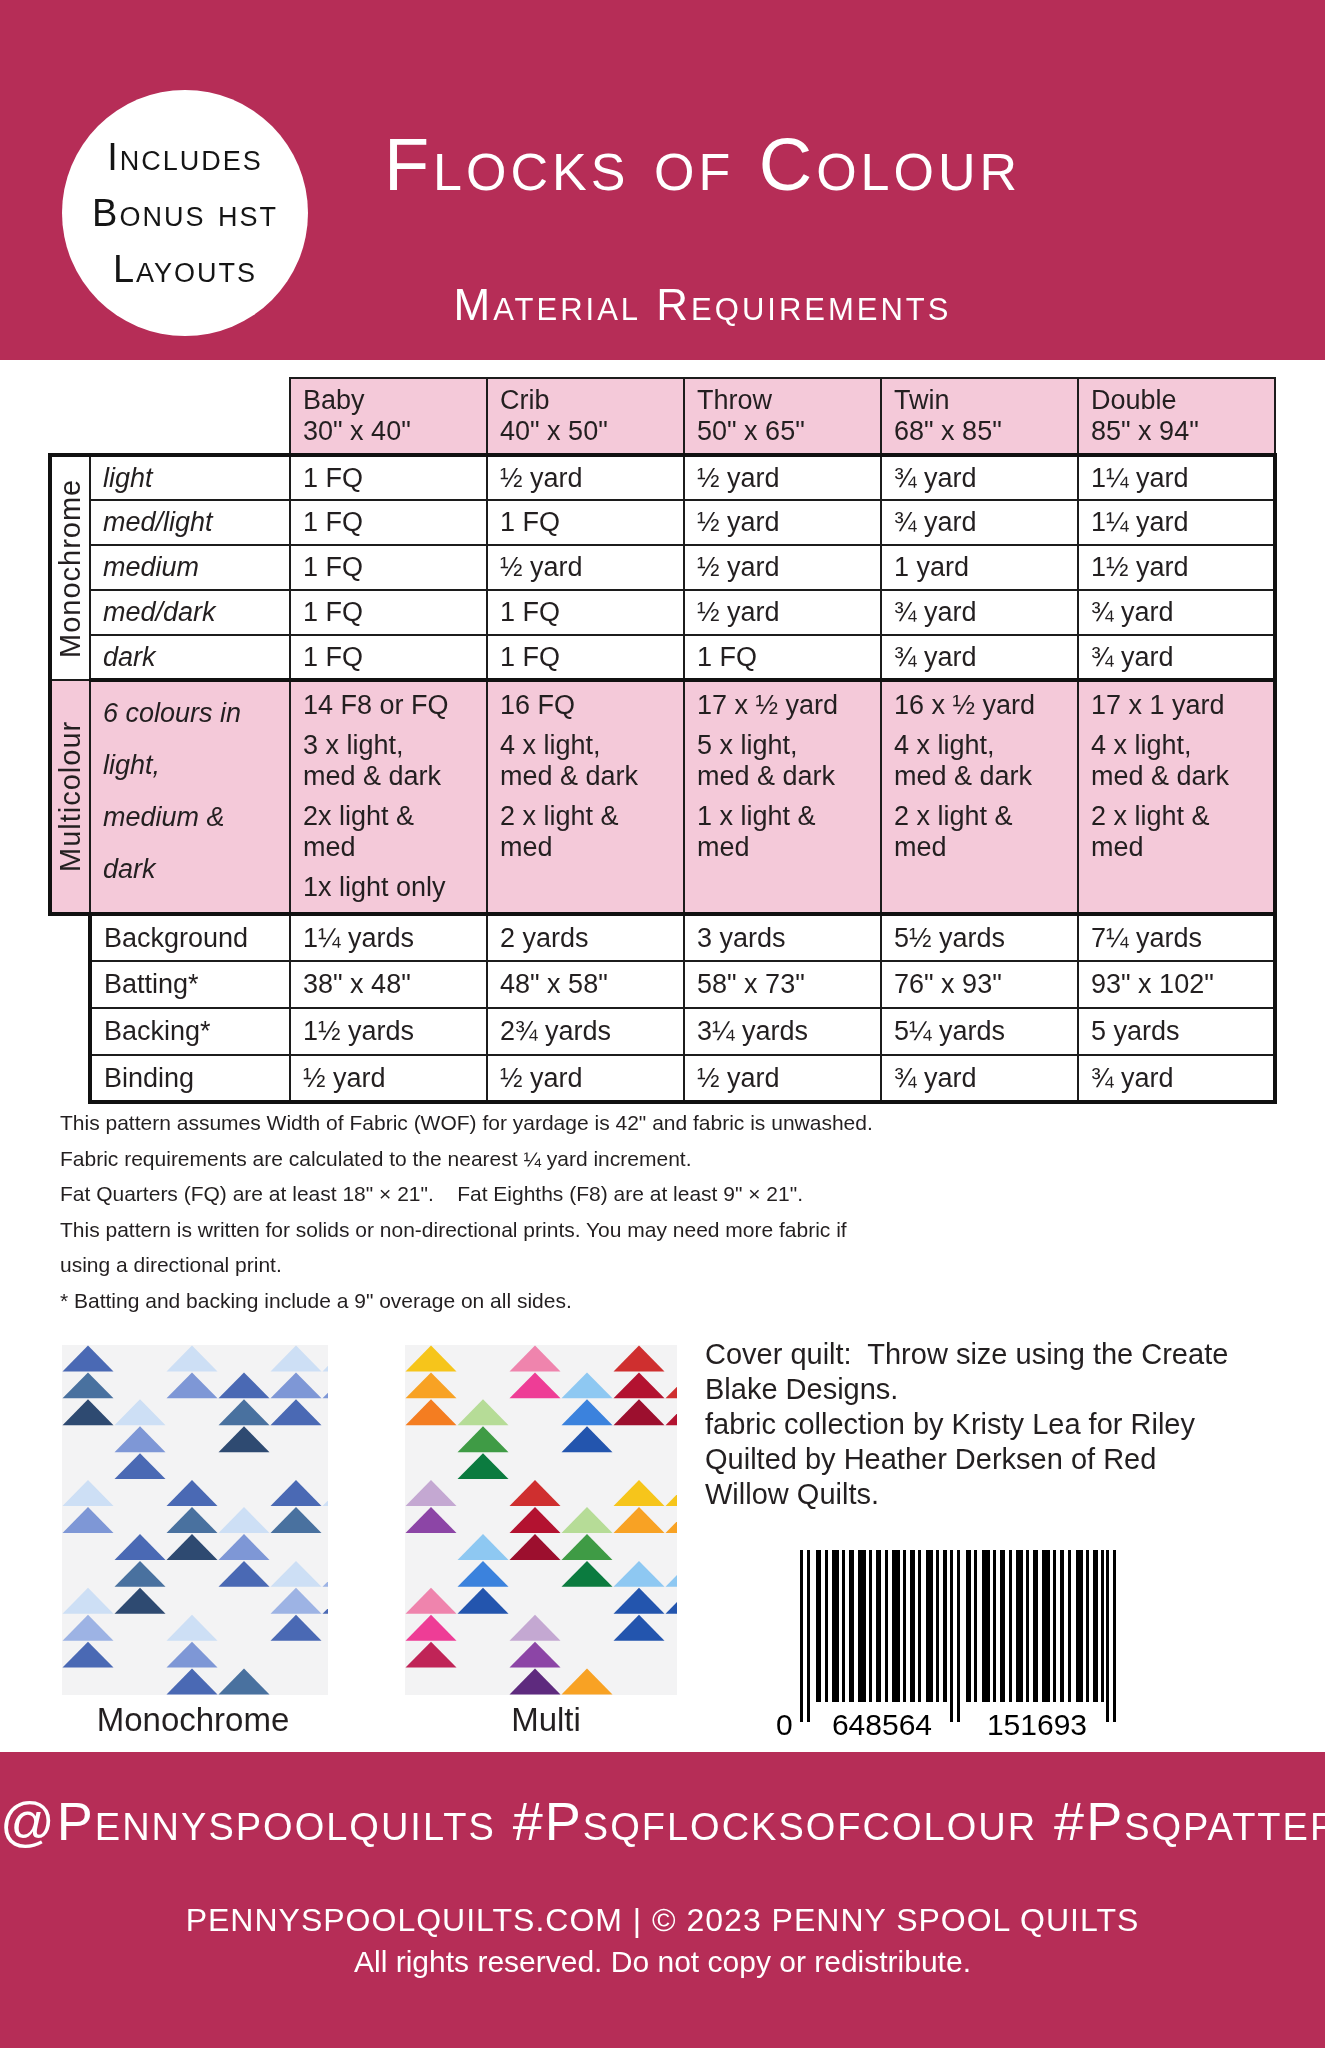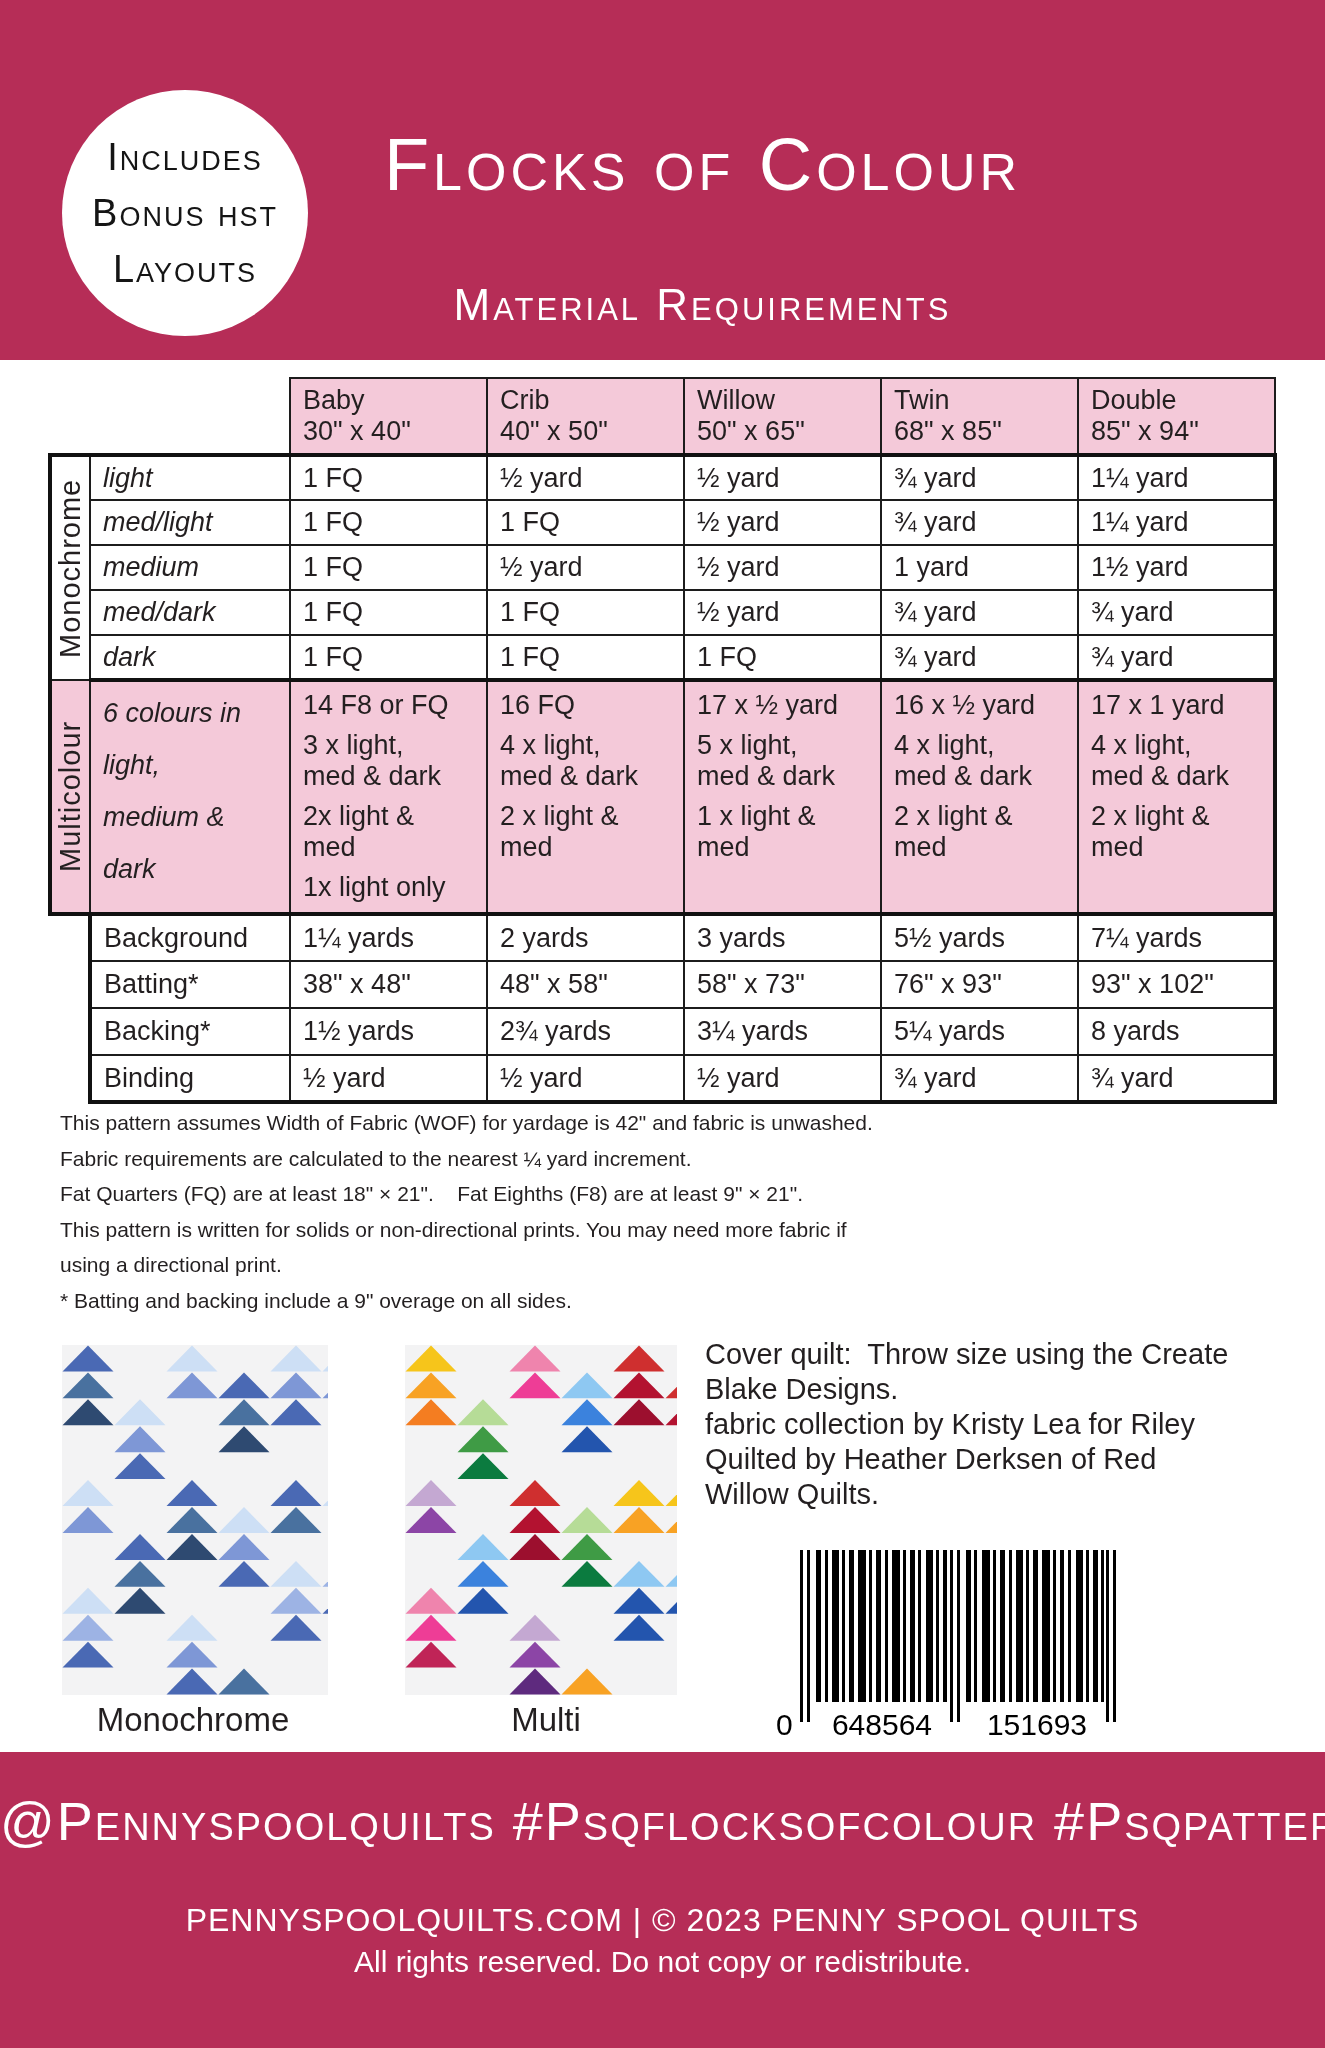--- a/index.html
+++ b/index.html
@@ -133,21 +133,21 @@
       <td class="ghost" colspan="2"></td>
       <th>
           <div class="hname">Baby</div>
           <div class="hsize">30" x 40"</div>
         </th>
       <th>
           <div class="hname">Crib</div>
           <div class="hsize">40" x 50"</div>
         </th>
       <th>
-          <div class="hname">Willow</div>
+          <div class="hname">Throw</div>
           <div class="hsize">50" x 65"</div>
         </th>
       <th>
           <div class="hname">Twin</div>
           <div class="hsize">68" x 85"</div>
         </th>
       <th class="last">
           <div class="hname">Double</div>
           <div class="hsize">85" x 94"</div>
         </th>
@@ -294,21 +294,21 @@
       <td class="val">76" x 93"</td>
       <td class="val last">93" x 102"</td>
     </tr>
     <tr class="br">
       <td class="ghost"></td>
       <td class="lbl thickleft">Backing*</td>
       <td class="val">1½ yards</td>
       <td class="val">2¾ yards</td>
       <td class="val">3¼ yards</td>
       <td class="val">5¼ yards</td>
-      <td class="val last">8 yards</td>
+      <td class="val last">5 yards</td>
     </tr>
     <tr class="br grp-end">
       <td class="ghost"></td>
       <td class="lbl thickleft">Binding</td>
       <td class="val">½ yard</td>
       <td class="val">½ yard</td>
       <td class="val">½ yard</td>
       <td class="val">¾ yard</td>
       <td class="val last">¾ yard</td>
     </tr>

